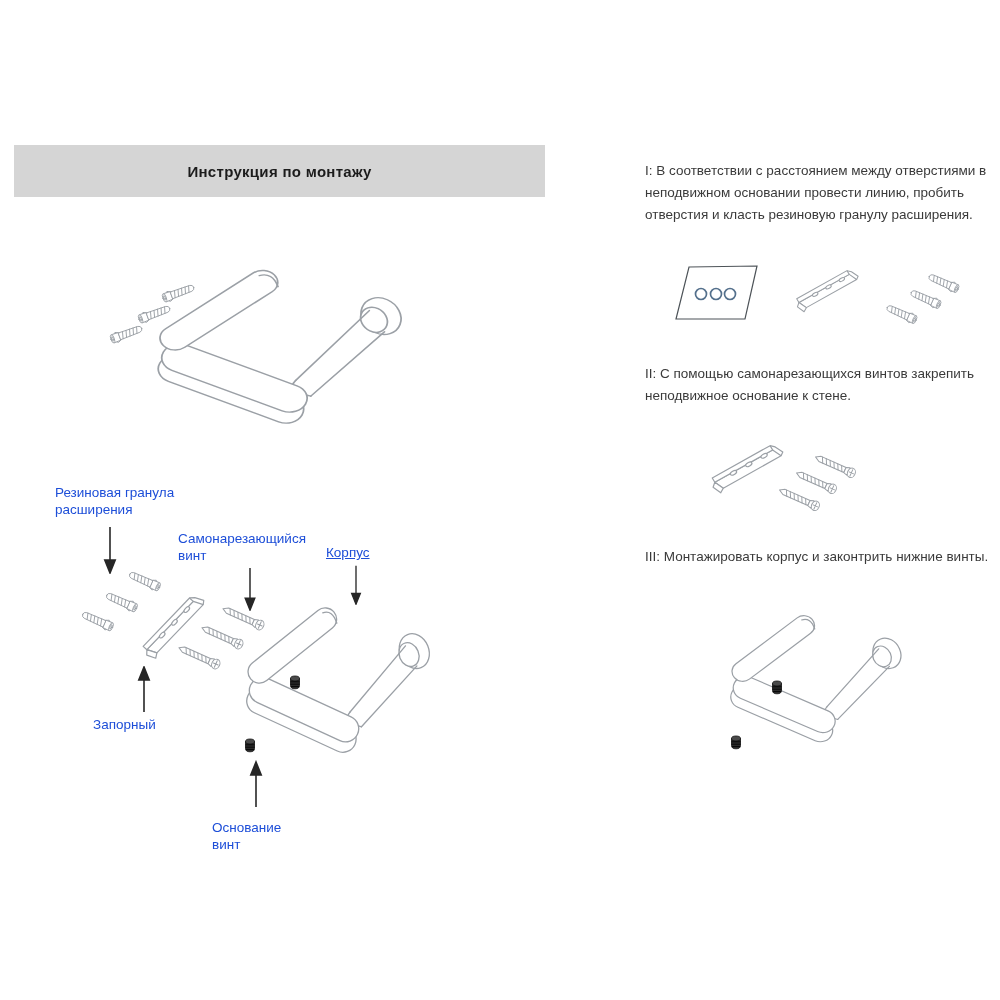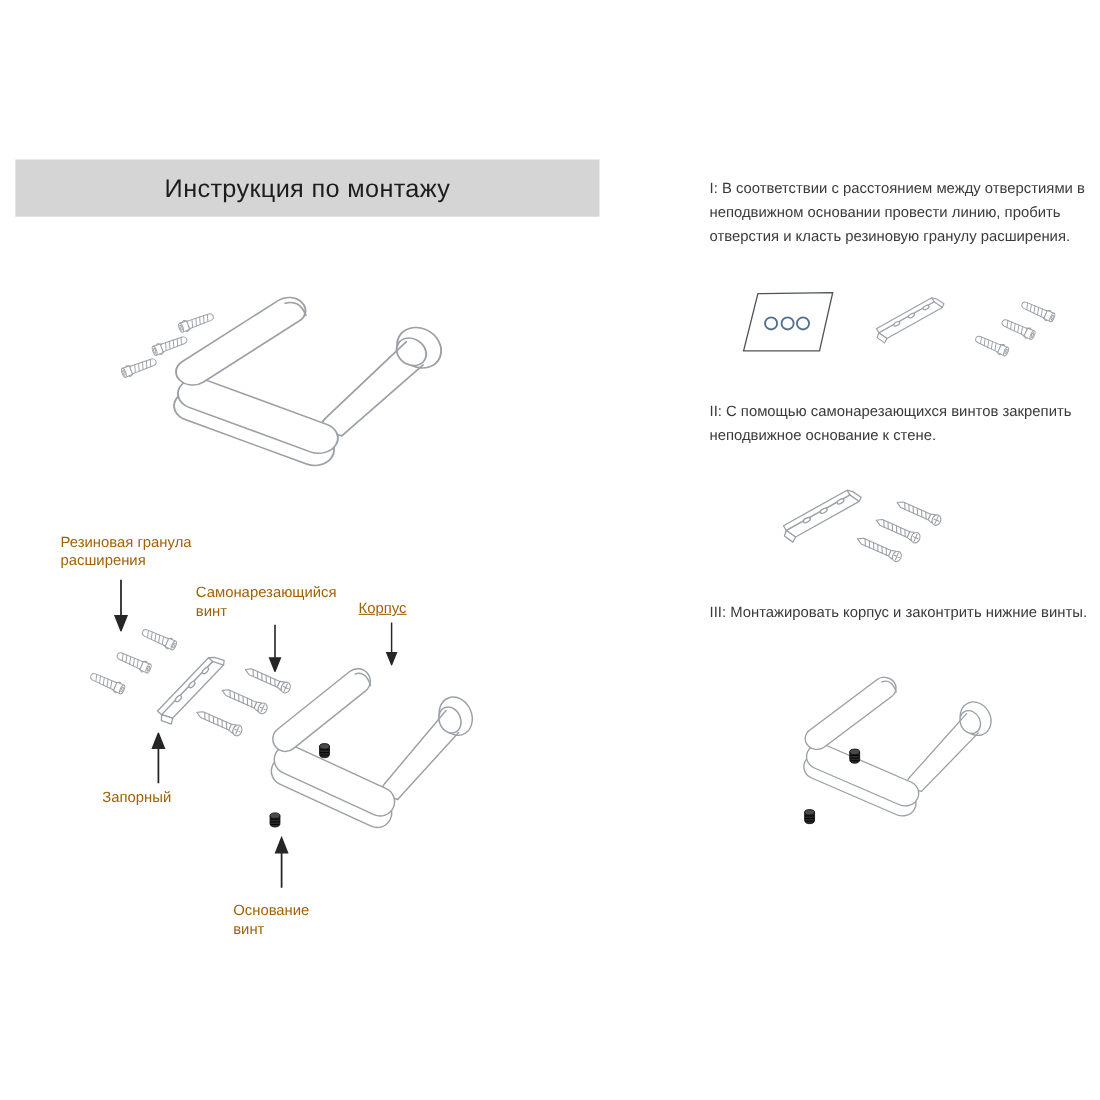--- a/index.html
+++ b/index.html
@@ -14,28 +14,28 @@
   html,body{margin:0;padding:0;background:#fff;}
   .canvas{
     position:relative;width:1000px;height:1000px;background:#ffffff;overflow:hidden;
     font-family:"Liberation Sans","DejaVu Sans",sans-serif;color:var(--body-text);
   }
   .banner{
     position:absolute;left:14px;top:145px;width:531px;height:52px;
     background:var(--banner-bg);display:flex;align-items:center;justify-content:center;
   }
   .banner .title{
-    font-size:23px;font-weight:400;color:var(--title-text);letter-spacing:.3px;white-space:pre-line;
+    font-size:15px;font-weight:700;color:var(--title-text);letter-spacing:.3px;white-space:pre-line;
   }
   .step-text{
     position:absolute;left:645px;width:358px;font-size:13.5px;line-height:22px;
     color:var(--body-text);white-space:pre-line;
   }
   .diagram-label{
-    position:absolute;font-size:13.5px;line-height:17px;color:#a16207;white-space:pre-line;
+    position:absolute;font-size:13.5px;line-height:17px;color:#1d4ed8;white-space:pre-line;
   }
   .center{text-align:left;}
   svg.drawing{position:absolute;pointer-events:none;}
   svg.arrow{position:absolute;pointer-events:none;color:var(--ink);}
 </style>
 </head>
 <body>
 
 <div class="canvas">
 

